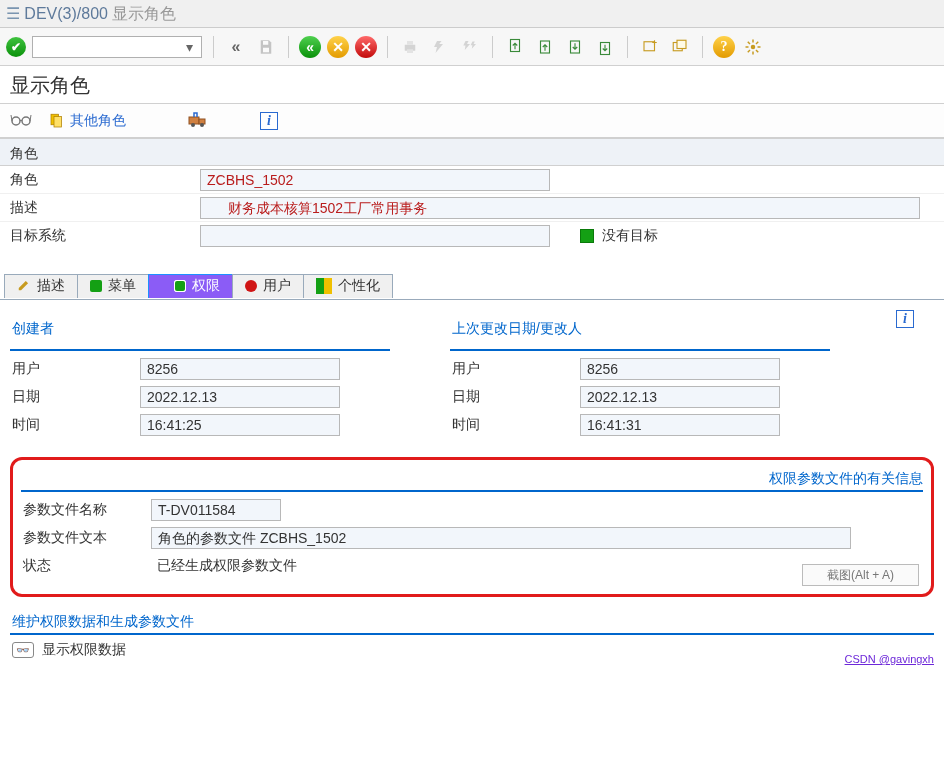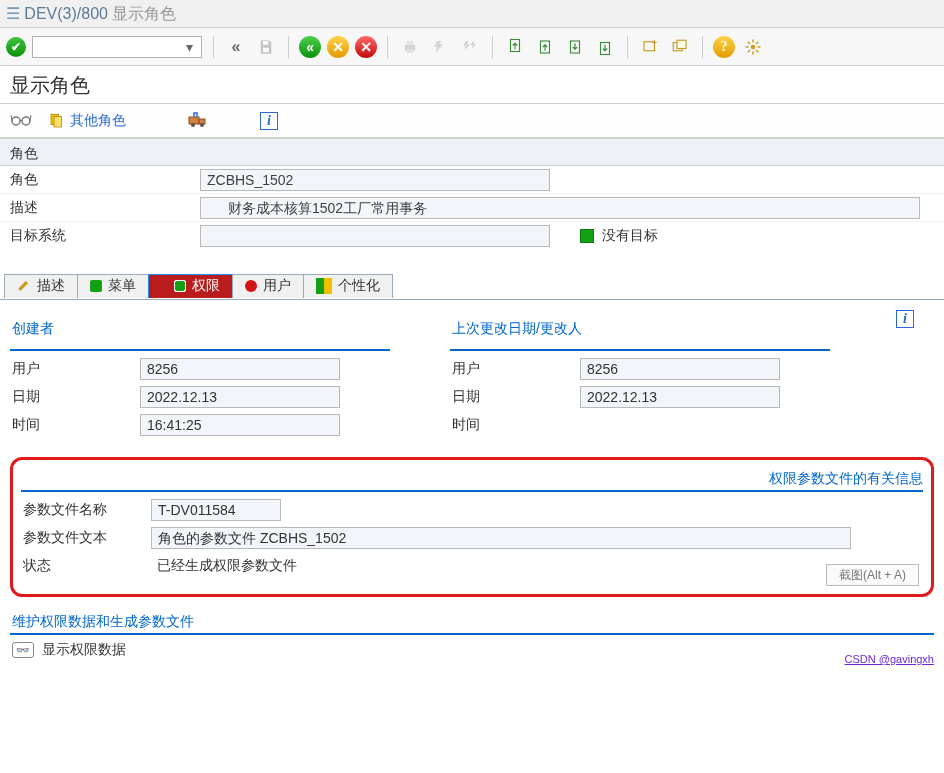--- a/index.html
+++ b/index.html
@@ -18,46 +18,46 @@
   .c-yellow{background:linear-gradient(#ffd24a,#e39b00);color:#fff;}
   .c-red{background:linear-gradient(#ff6a6a,#c20a0a);color:#fff;}
   .dim{opacity:.45;}
   .page-head{font-size:20px;color:#333;padding:6px 10px 4px 10px;border-bottom:1px solid #d0d0d0;}
   .subbar{height:34px;display:flex;align-items:center;gap:16px;padding:4px 10px;border-bottom:1px solid #d0d0d0;background:#fdfdfd;}
   .link{color:#2a6ad0;}
   .blue-i{display:inline-flex;width:18px;height:18px;border:1px solid #2a6ad0;align-items:center;justify-content:center;color:#2a6ad0;font-style:italic;font-family:serif;font-weight:bold;background:#fff;}
   .section-title{height:28px;line-height:28px;padding:0 10px;background:#eef2f7;border-top:1px solid #d0d0d0;border-bottom:1px solid #d0d0d0;color:#333;}
   .formrow{display:flex;height:28px;align-items:center;border-bottom:1px solid #f0f0f0;}
   .flabel{width:200px;padding-left:10px;color:#333;}
-  .fval{height:22px;border:1px solid #b8b8b8;background:#f2f6fb;padding:0 6px;line-height:20px;color:#404040;}
+  .fval{height:22px;border:1px solid #b8b8b8;background:#f2f6fb;padding:0 6px;line-height:20px;color:#b91c1c;}
   .fval.ro{background:#f2f6fb;}
   .sq{width:14px;height:14px;display:inline-block;border:1px solid #333;margin-right:8px;vertical-align:middle;}
   .sq.green{background:#14a014;border-color:#0a7a0a;}
   .tabs{display:flex;align-items:center;border-bottom:1px solid #9ab;height:28px;padding-left:4px;gap:0;}
   .tab{display:flex;align-items:center;gap:6px;padding:2px 12px;height:24px;border:1px solid #9ab;border-bottom:none;background:#f0f0f0;margin-right:-1px;color:#333;}
-  .tab.active{background:#b91c1c;color:#fff;border-color:#1e90ff;padding-left:25px;}
+  .tab.active{background:#8b5cf6;color:#fff;border-color:#1e90ff;padding-left:25px;}
   .tab .dot{width:12px;height:12px;border-radius:2px;}
   .dot.green{background:#14a014;}
   .dot.red{background:#d01515;border-radius:50%;}
   .last-tab-icon{width:16px;height:16px;display:inline-block;background:linear-gradient(90deg,#14a014 50%,#f0c000 50%);}
   .content{padding:18px 10px 10px 10px;position:relative;}
   .twocol{display:flex;gap:60px;align-items:flex-start;}
   .group{width:380px;}
   .grouphead{color:#0066cc;border-bottom:2px solid #0066cc;padding:2px 0 11px 2px;margin-bottom:4px;}
   .grow{display:flex;height:28px;align-items:center;}
   .glabel{width:130px;padding-left:2px;}
   .gval{width:200px;height:22px;border:1px solid #b8b8b8;background:#f2f6fb;line-height:20px;padding:0 6px;}
   .info-top{position:absolute;right:30px;top:10px;}
   .pinfo{border:3px solid #e11b1b;border-radius:12px;padding:8px 8px 14px 8px;margin-top:18px;position:relative;}
   .phead{color:#0066cc;border-bottom:2px solid #0066cc;padding:2px 0 2px 2px;margin-bottom:4px;text-align:right;}
   .prow{display:flex;height:28px;align-items:center;}
   .plabel{width:130px;padding-left:2px;}
   .pval{flex:1;height:22px;border:1px solid #b8b8b8;background:#f2f6fb;line-height:20px;padding:0 6px;max-width:700px;}
   .pval.name{max-width:130px;}
-  .snip{position:absolute;right:12px;bottom:8px;height:22px;line-height:20px;border:1px solid #bbb;background:#fafafa;padding:0 12px;color:#777;font-size:12px;}
+  .snip{position:absolute;right:12px;bottom:8px;height:22px;line-height:20px;border:1px solid #bbb;background:#fafafa;padding:0 24px;color:#777;font-size:12px;}
   .maint{margin-top:14px;}
   .mhead{color:#0066cc;border-bottom:2px solid #0066cc;padding:2px 0 2px 2px;margin-bottom:6px;}
   .mrow{display:flex;align-items:center;gap:8px;padding-left:2px;}
   .glasses{width:22px;height:16px;border:1px solid #888;border-radius:3px;display:inline-flex;align-items:center;justify-content:center;font-size:11px;color:#555;}
   .watermark{position:absolute;right:10px;bottom:4px;color:#6d28d9;font-size:11px;text-decoration:underline;}
   svg.ic{width:18px;height:18px;display:block;}
 </style>
 </head>
 <body>
 
@@ -264,20 +264,21 @@
       <div class="grow">
           <div class="glabel">用户</div>
           <div class="gval">8256</div>
         </div>
       <div class="grow">
           <div class="glabel">日期</div>
           <div class="gval">2022.12.13</div>
         </div>
       <div class="grow">
           <div class="glabel">时间</div>
+          <div class="gval">16:41:31</div>
         </div>
     </div>
   </div>
 
   <div class="pinfo">
     <div class="phead">权限参数文件的有关信息</div>
     <div class="prow">
         <div class="plabel">参数文件名称</div>
         <div class="pval name">T-DV011584</div>
       </div>

